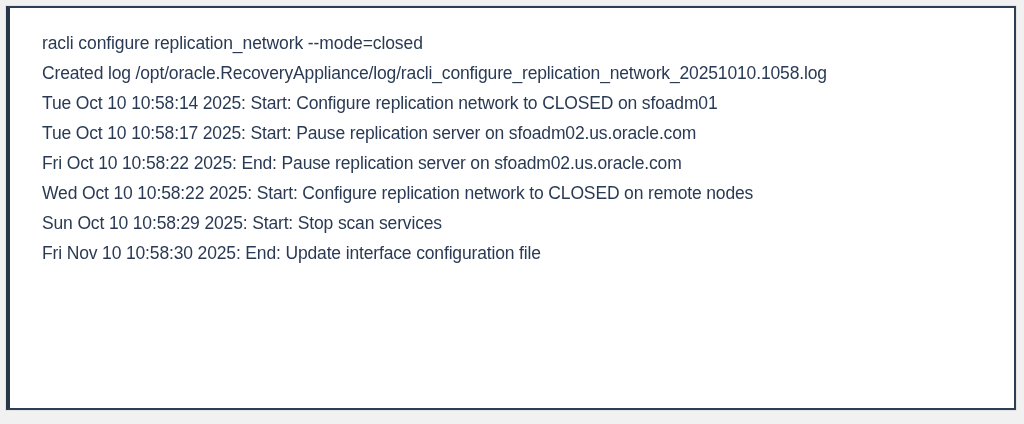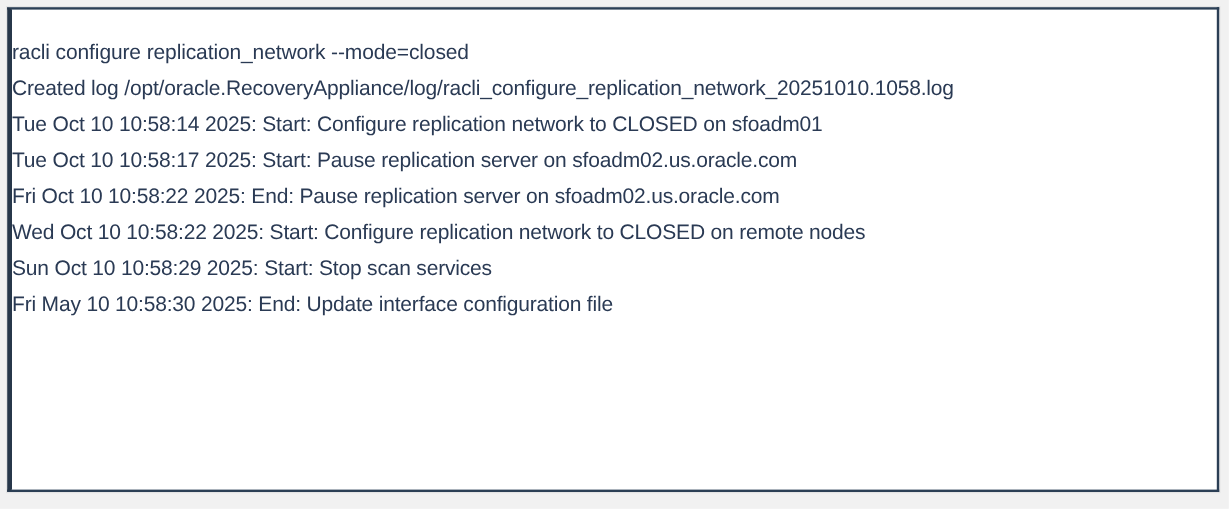--- a/index.html
+++ b/index.html
@@ -24,21 +24,21 @@
     box-sizing: border-box;
     background: #ffffff;
     border-top: 2px solid #2b3f55;
     border-right: 2px solid #2b3f55;
     border-bottom: 2px solid #2b3f55;
     border-left: 4px solid #27374a;
     box-shadow: 0 0 0 1px #e4e4e4;
   }
 
   .console-body {
-    padding: 20px 14px 14px 0;
+    padding: 20px 14px 14px 32px;
   }
 
   .log-line {
     color: #2a3a54;
     font-size: 17.5px;
     line-height: 30px;
     white-space: pre;
     letter-spacing: -0.15px;
     font-weight: 400;
   }
@@ -63,17 +63,17 @@
 
     <div class="log-line">Fri Oct 10 10:58:22 2025: End: Pause replication server on sfoadm02.us.oracle.com</div>
 
     <div class="log-line">Wed Oct 10 10:58:22 2025: Start: Configure replication network to CLOSED on remote nodes</div>
 
 
     <div class="log-line">Sun Oct 10 10:58:29 2025: Start: Stop scan services</div>
 
 
 
-    <div class="log-line">Fri May 10 10:58:30 2025: End: Update interface configuration file</div>
+    <div class="log-line">Fri Nov 10 10:58:30 2025: End: Update interface configuration file</div>
 
 
   </div>
 </div>
 
 </body></html>

